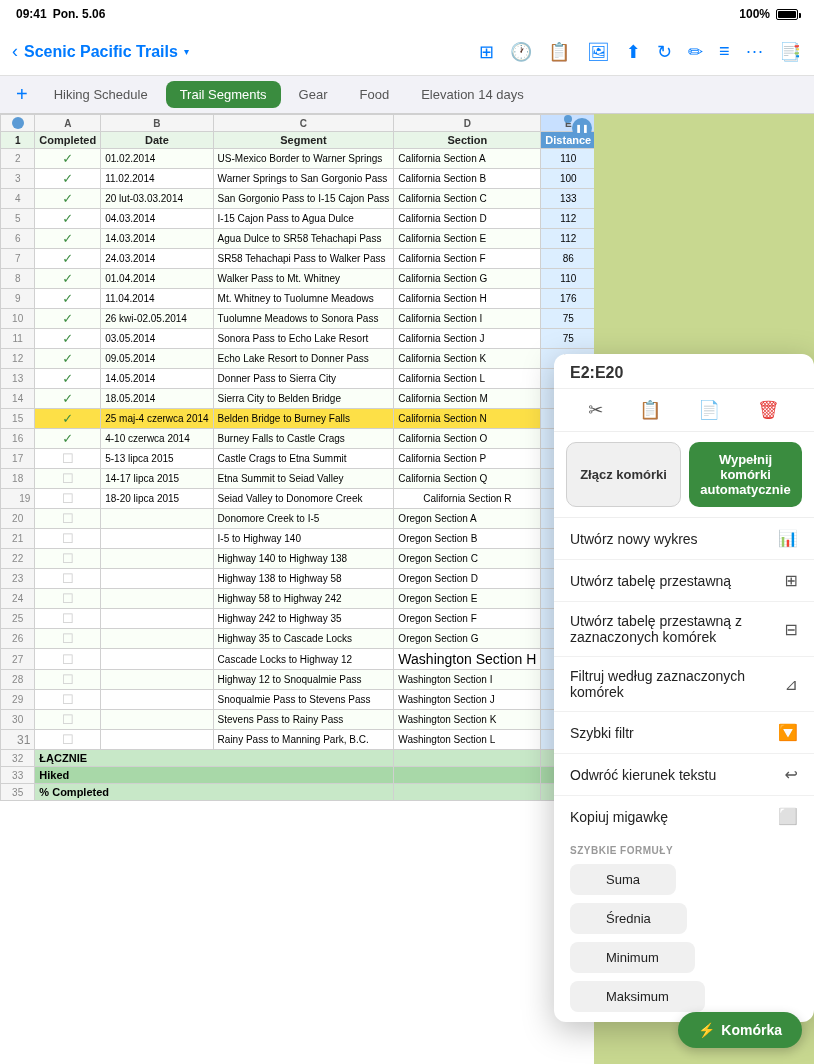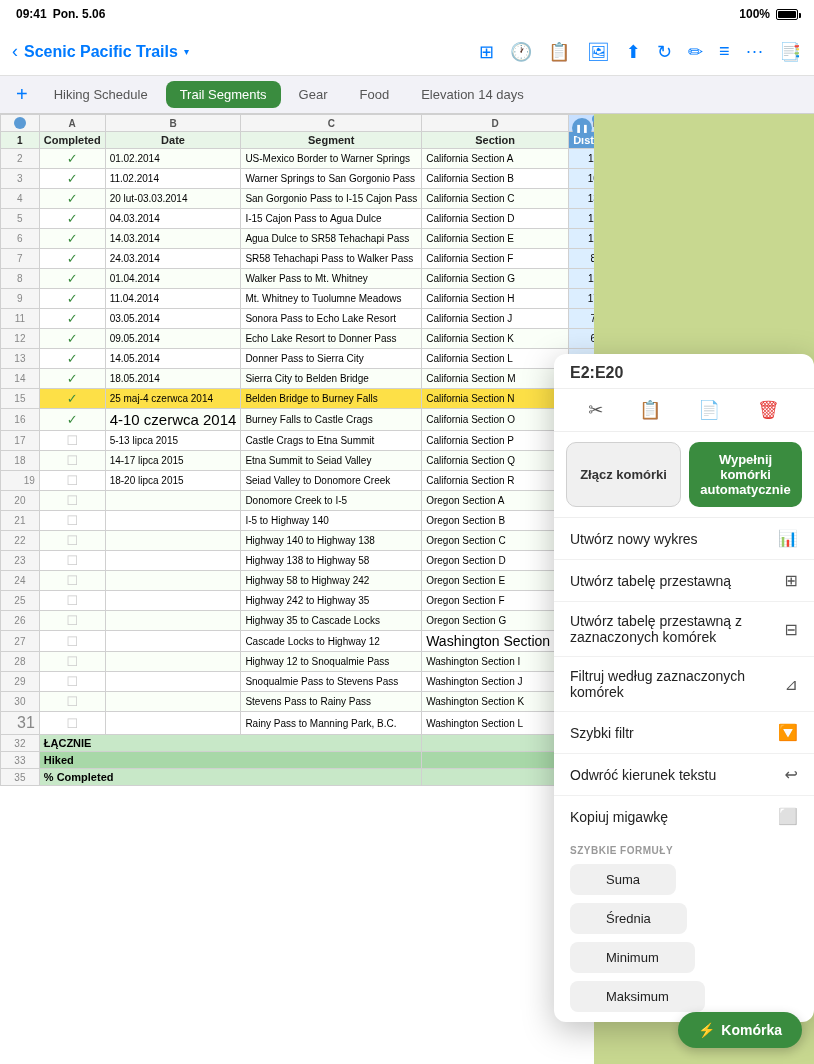--- a/index.html
+++ b/index.html
@@ -268,20 +268,28 @@
       <td style="font-size:10px; text-align:center; background:#dceeff;">110</td>
     </tr>
             <tr style="background: rgb(255, 255, 255);">
       <td class="row-num" style="background:#f5f5f5; color:#888; font-size:10px; text-align:center;">9</td>
       <td style="text-align:center; color:#3a8c3f; font-size:13px;">✓</td>
       <td style="font-size:10px;">11.04.2014</td>
       <td style="font-size:10px;">Mt. Whitney to Tuolumne Meadows</td>
       <td style="font-size:10px;">California Section H</td>
       <td style="font-size:10px; text-align:center; background:#dceeff;">176</td>
     </tr>
+            <tr style="background: rgb(250, 255, 248);">
+      <td class="row-num" style="background:#f5f5f5; color:#888; font-size:10px; text-align:center;">10</td>
+      <td style="text-align:center; color:#3a8c3f; font-size:13px;">✓</td>
+      <td style="font-size:10px;">26 kwi-02.05.2014</td>
+      <td style="font-size:10px;">Tuolumne Meadows to Sonora Pass</td>
+      <td style="font-size:10px;">California Section I</td>
+      <td style="font-size:10px; text-align:center; background:#dceeff;">75</td>
+    </tr>
             <tr style="background: rgb(255, 255, 255);">
       <td class="row-num" style="background:#f5f5f5; color:#888; font-size:10px; text-align:center;">11</td>
       <td style="text-align:center; color:#3a8c3f; font-size:13px;">✓</td>
       <td style="font-size:10px;">03.05.2014</td>
       <td style="font-size:10px;">Sonora Pass to Echo Lake Resort</td>
       <td style="font-size:10px;">California Section J</td>
       <td style="font-size:10px; text-align:center; background:#dceeff;">75</td>
     </tr>
             <tr style="background: rgb(250, 255, 248);">
       <td class="row-num" style="background:#f5f5f5; color:#888; font-size:10px; text-align:center;">12</td>
@@ -311,21 +319,21 @@
       <td class="row-num" style="background:#f5f5f5; color:#888; font-size:10px; text-align:center;">15</td>
       <td style="text-align:center; color:#3a8c3f; font-size:13px;">✓</td>
       <td style="font-size:10px;">25 maj-4 czerwca 2014</td>
       <td style="font-size:10px;">Belden Bridge to Burney Falls</td>
       <td style="font-size:10px;">California Section N</td>
       <td style="font-size:10px; text-align:center; background:#dceeff;">132</td>
     </tr>
             <tr style="background: rgb(250, 255, 248);">
       <td class="row-num" style="background:#f5f5f5; color:#888; font-size:10px; text-align:center;">16</td>
       <td style="text-align:center; color:#3a8c3f; font-size:13px;">✓</td>
-      <td style="font-size:15px;">4-10 czerwca 2014</td>
+      <td style="font-size:10px;">4-10 czerwca 2014</td>
       <td style="font-size:10px;">Burney Falls to Castle Crags</td>
       <td style="font-size:10px;">California Section O</td>
       <td style="font-size:10px; text-align:center; background:#dceeff;">82</td>
     </tr>
             <tr style="background: rgb(255, 255, 255);">
       <td class="row-num" style="background:#f5f5f5; color:#888; font-size:10px; text-align:center;">17</td>
       <td style="text-align:center; color:#ccc; font-size:13px;">☐</td>
       <td style="font-size:10px;">5-13 lipca 2015</td>
       <td style="font-size:10px;">Castle Crags to Etna Summit</td>
       <td style="font-size:10px;">California Section P</td>
@@ -337,21 +345,21 @@
       <td style="font-size:10px;">14-17 lipca 2015</td>
       <td style="font-size:10px;">Etna Summit to Seiad Valley</td>
       <td style="font-size:10px;">California Section Q</td>
       <td style="font-size:10px; text-align:center; background:#dceeff;">58</td>
     </tr>
             <tr style="background: rgb(255, 255, 255);">
       <td class="row-num" style="background:#f5f5f5; color:#888; font-size:10px; text-align:right;">19</td>
       <td style="text-align:center; color:#ccc; font-size:13px;">☐</td>
       <td style="font-size:10px;">18-20 lipca 2015</td>
       <td style="font-size:10px;">Seiad Valley to Donomore Creek</td>
-      <td style="font-size:10px;">California Section R</td>
+      <td style="font-size:10px;text-align:center;">California Section R</td>
       <td style="font-size:10px; text-align:center; background:#dceeff;">35</td>
     </tr>
             <tr style="background: rgb(250, 255, 248);">
       <td class="row-num" style="background:#f5f5f5; color:#888; font-size:10px; text-align:center;">20</td>
       <td style="text-align:center; color:#ccc; font-size:13px;">☐</td>
       <td style="font-size:10px;"></td>
       <td style="font-size:10px;">Donomore Creek to I-5</td>
       <td style="font-size:10px;">Oregon Section A</td>
       <td style="font-size:10px; text-align:center; background:#dceeff;">28</td>
     </tr>
@@ -429,21 +437,21 @@
     </tr>
             <tr style="background: rgb(250, 255, 248);">
       <td class="row-num" style="background:#f5f5f5; color:#888; font-size:10px; text-align:center;">30</td>
       <td style="text-align:center; color:#ccc; font-size:13px;">☐</td>
       <td style="font-size:10px;"></td>
       <td style="font-size:10px;">Stevens Pass to Rainy Pass</td>
       <td style="font-size:10px;">Washington Section K</td>
       <td style="font-size:10px; text-align:center; background:#dceeff;">115</td>
     </tr>
             <tr style="background: rgb(255, 255, 255);">
-      <td class="row-num" style="background:#f5f5f5; color:#888; font-size:16px; text-align:center;padding-left:16px;">31</td>
+      <td class="row-num" style="background:#f5f5f5; color:#888; font-size:12px; text-align:center;padding-left:16px;">31</td>
       <td style="text-align:center; color:#ccc; font-size:13px;">☐</td>
       <td style="font-size:10px;"></td>
       <td style="font-size:10px;">Rainy Pass to Manning Park, B.C.</td>
       <td style="font-size:10px;">Washington Section L</td>
       <td style="font-size:10px; text-align:center; background:#dceeff;">65</td>
     </tr>
             <tr>
       <td class="row-num" style="background:#f5f5f5; color:#888; font-size:10px; text-align:center;">32</td>
       <td colspan="3" style="background:#c8e8c8; font-weight:700; font-size:11px;">ŁĄCZNIE</td>
       <td style="background:#c8e8c8;"></td>

